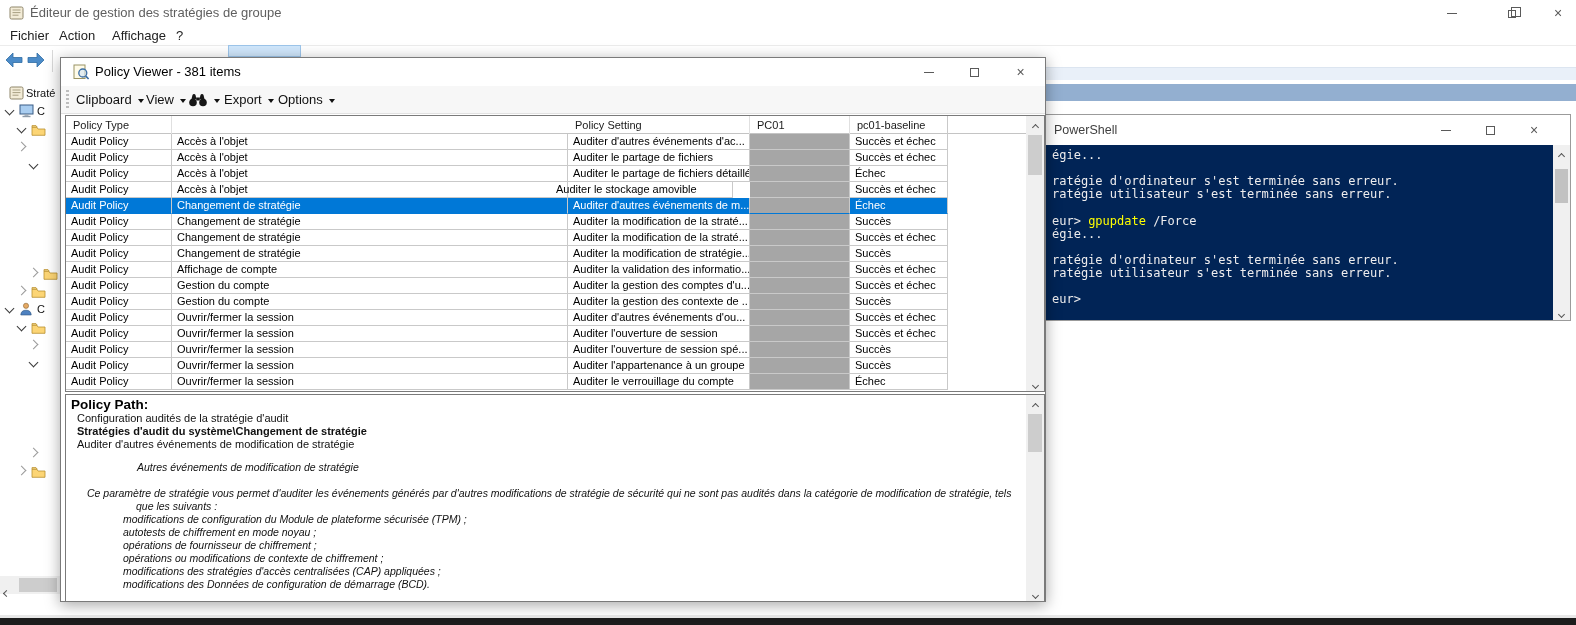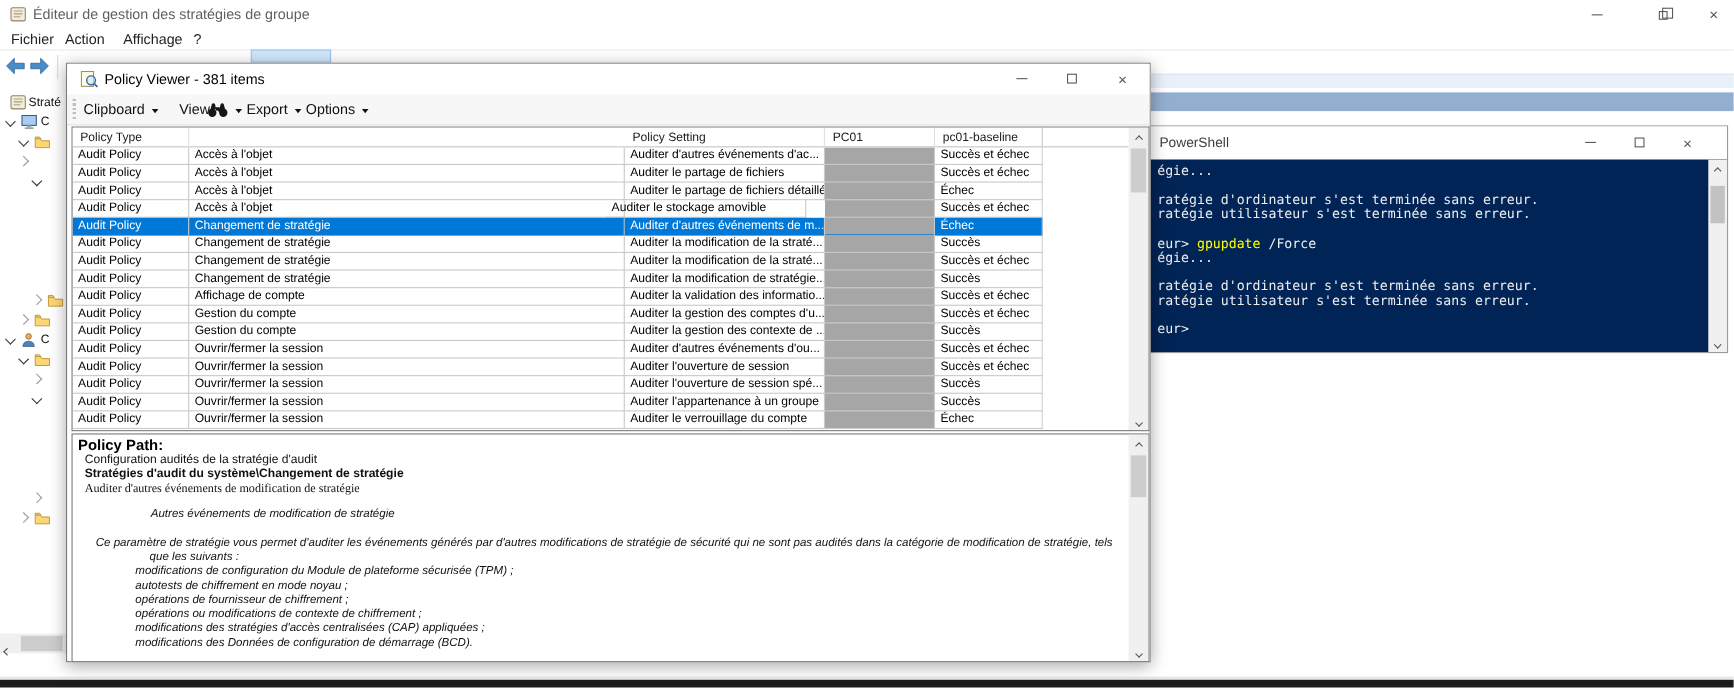--- a/index.html
+++ b/index.html
@@ -260,21 +260,21 @@
         </svg></span>
     <span class="abs" id="pv-title">Policy Viewer - 381 items</span>
     <span class="abs pv-btn" style="left:845px;"><span class="glyph-min"></span></span>
     <span class="abs pv-btn" style="left:891px;"><span class="glyph-max"></span></span>
     <span class="abs pv-btn" style="left:937px;"><span class="glyph-close">×</span></span>
   </div>
 
   <div class="abs" id="pv-toolbar">
     <span class="abs" id="pv-grip"></span>
     <span class="abs tool-item" style="left:15px;"><span>Clipboard</span><span class="dd-caret"></span></span>
-    <span class="abs tool-item" style="left:102px;"><span>View</span><span class="dd-caret"></span></span>
+    <span class="abs tool-item" style="left:85px;"><span>View</span><span class="dd-caret"></span></span>
     <span class="abs tool-item" style="left:127px;"><span class="icon" id="binoc-icon" style="position:relative; top:2px;"><svg width="20" height="14" viewBox="0 0 20 14">
             <circle cx="5" cy="9.5" r="3.8" fill="#161616"></circle>
             <circle cx="15" cy="9.5" r="3.8" fill="#161616"></circle>
             <path d="M3 8 L4.5 2 a1.6 1.6 0 0 1 3 0 L8.5 6 Z" fill="#161616"></path>
             <path d="M17 8 L15.5 2 a1.6 1.6 0 0 0 -3 0 L11.5 6 Z" fill="#161616"></path>
             <rect x="8.2" y="4.5" width="3.6" height="3" fill="#161616"></rect>
           </svg></span><span class="dd-caret"></span></span>
     <span class="abs tool-item" style="left:163px;"><span>Export</span><span class="dd-caret"></span></span>
     <span class="abs tool-item" style="left:217px;"><span>Options</span><span class="dd-caret"></span></span>
   </div>
@@ -404,21 +404,21 @@
       <span class="abs sb-btn" style="top:0;"><span class="sb-chev sb-up"></span></span>
       <span class="abs sb-thumb" style="top:19px; height:40px;"></span>
       <span class="abs sb-btn" style="top:258px;"><span class="sb-chev sb-down"></span></span>
     </div>
   </div>
 
   <div class="abs" id="pv-detail">
     <span class="abs" id="detail-heading">Policy Path:</span>
     <span class="abs path-line" style="top:17px;">Configuration audités de la stratégie d'audit</span>
     <span class="abs path-line" style="top:30px;font-weight:bold;">Stratégies d'audit du système\Changement de stratégie</span>
-    <span class="abs path-line" style="top:43px;font-family:Liberation Serif, serif;">Auditer d'autres événements de modification de stratégie</span>
+    <span class="abs path-line" style="top:43px;">Auditer d'autres événements de modification de stratégie</span>
     <span class="abs it" style="left:71px; top:66px;">Autres événements de modification de stratégie</span>
     <span class="abs it" style="left:21px; top:92px;">Ce paramètre de stratégie vous permet d'auditer les événements générés par d'autres modifications de stratégie de sécurité qui ne sont pas audités dans la catégorie de modification de stratégie, tels</span>
     <span class="abs it" style="left:70px; top:105px;">que les suivants :</span>
     <div id="detail-bullets">
         <span class="abs it" style="left: 57px; top: 118px;">modifications de configuration du Module de plateforme sécurisée (TPM) ;</span>
         <span class="abs it" style="left: 57px; top: 131px;">autotests de chiffrement en mode noyau ;</span>
         <span class="abs it" style="left: 57px; top: 144px;">opérations de fournisseur de chiffrement ;</span>
         <span class="abs it" style="left: 57px; top: 157px;">opérations ou modifications de contexte de chiffrement ;</span>
         <span class="abs it" style="left: 57px; top: 170px;">modifications des stratégies d'accès centralisées (CAP) appliquées ;</span>
         <span class="abs it" style="left: 57px; top: 183px;">modifications des Données de configuration de démarrage (BCD).</span>

